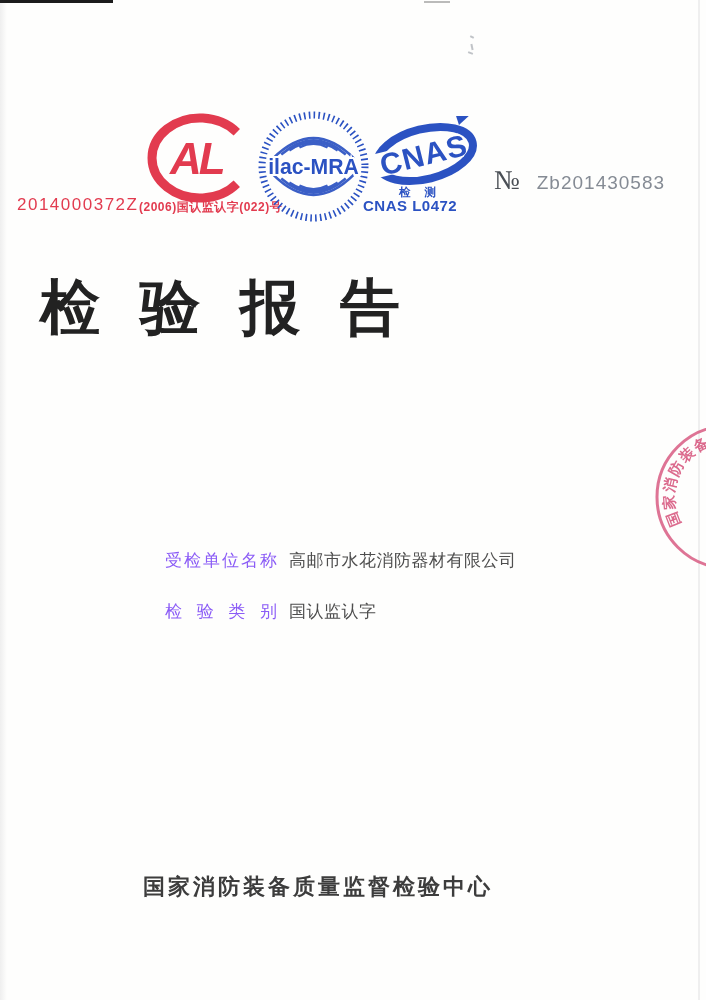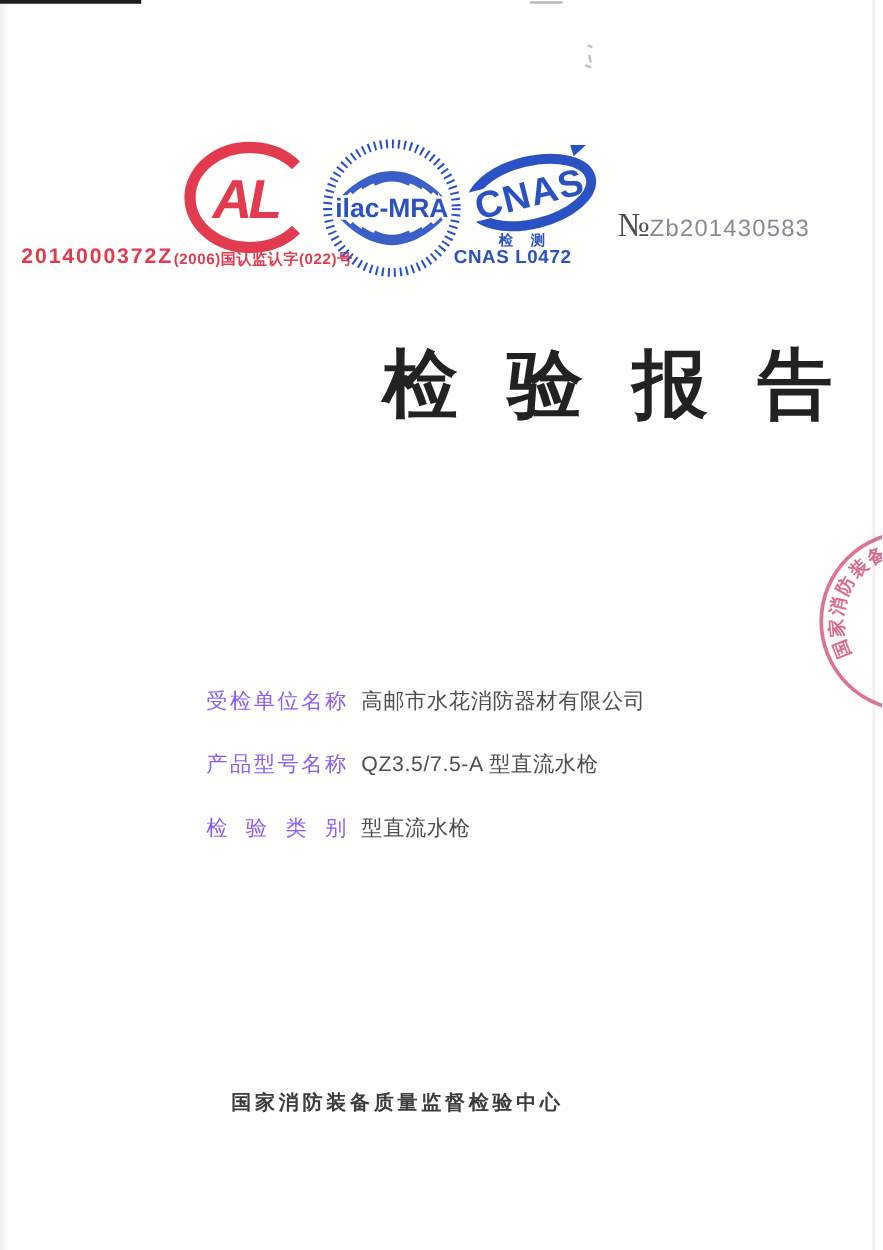--- a/index.html
+++ b/index.html
@@ -16,59 +16,59 @@
     background:linear-gradient(to right, rgba(60,60,70,.08), rgba(0,0,0,0)); }
   .edge-right { position:absolute; left:698px; top:0; width:2px; height:1000px; background:#efefef; }
   .speck { position:absolute; left:468px; top:36px; width:7px; height:20px; opacity:.55; }
   .speck i { display:block; position:absolute; background:#8e949c; }
   .speck i.a { left:2px; top:0; width:4px; height:2px; transform:rotate(28deg); }
   .speck i.b { left:3px; top:8px; width:2px; height:6px; transform:rotate(-12deg); }
   .speck i.c { left:0; top:16px; width:5px; height:2px; transform:rotate(20deg); }
 
   
   .cma-mark   { position:absolute; left:18px;  top:116px; }
-  .cma-reg    { position:absolute; left:17px;  top:195px; font-size:17px; font-weight:bold;
+  .cma-reg    { position:absolute; left:17px;  top:195px; font-size:17px; font-weight:normal;
                 color:var(--accent-red,#e23b4f); letter-spacing:1.5px; }
   .cal-mark   { position:absolute; left:146px; top:112px; }
   .cal-reg    { position:absolute; left:139px; top:199px; font-size:12px; font-weight:bold;
                 color:var(--accent-red,#e23b4f); letter-spacing:.5px; white-space:nowrap; }
   .ilac-mark  { position:absolute; left:257px; top:110px; }
   .cnas-mark  { position:absolute; left:372px; top:116px; }
   .cnas-cat   { position:absolute; left:399px; top:185px; font-size:11.5px;
                 color:var(--accent-blue,#2b52c2); letter-spacing:14px; font-weight:bold; }
   .cnas-code  { position:absolute; left:363px; top:197px; font-size:15px; font-weight:bold;
                 color:var(--accent-blue,#2b52c2); letter-spacing:.5px; }
   .report-no  { position:absolute; left:494px; top:165px; display:flex; align-items:baseline; }
   .report-no .sym { font-family:"Liberation Serif","DejaVu Serif",serif; font-size:27px;
                 color:#4a4f55; }
-  .report-no .val { font-size:19px; color:var(--serial-gray,#858b94);
+  .report-no .val { margin-left:17px; font-size:19px; color:var(--serial-gray,#858b94);
                 letter-spacing:1px; }
 
   
   .title {
-    position:absolute; left:0; top:268px; width:706px; text-align:right;
+    position:absolute; left:0; top:268px; width:706px; text-align:left;
     font-size:60px; font-weight:bold; color:var(--ink,#222);
     letter-spacing:40px; padding-left:40px;
   }
 
   
   .stamp { position:absolute; left:650px; top:418px; width:56px; height:166px; overflow:hidden; }
   .stamp svg { display:block; }
 
   
   .fields { position:absolute; left:165px; top:549px; width:420px; }
   .field-row { height:22px; margin-bottom:29px; font-size:17px; white-space:nowrap; }
   .field-label { display:inline-block; width:112px; color:#8b5cf6;
     text-align:justify; text-align-last:justify; vertical-align:top; }
   .field-value { margin-left:12px; color:var(--field-text,#4e4e4e); letter-spacing:.5px; }
 
   
   .footer {
     position:absolute; left:0; top:872px; width:620px; text-align:center;
-    font-size:16px; font-weight:600; color:#3c3c3c; letter-spacing:3px; padding-left:16px;
+    font-size:22px; font-weight:600; color:#3c3c3c; letter-spacing:3px; padding-left:16px;
   }
 
   svg text { font-family:"Liberation Sans","DejaVu Sans",sans-serif; }
 </style>
 </head>
 <body>
 
 <div class="page">
 
   <div class="edge-top"></div>
@@ -140,22 +140,19 @@
         <textPath href="#stamp-arc">国家消防装备</textPath>
       </text>
     </svg>
   </div>
 
   <div class="fields">
     <div class="field-row">
       <span class="field-label">受检单位名称</span><span class="field-value">高邮市水花消防器材有限公司</span>
     </div>
     <div class="field-row">
-      <span class="field-label">产品型号名称</span><span class="field-value">QZ3.5/7.5-A 型直流水枪</span>
-    </div>
-    <div class="field-row">
-      <span class="field-label">检验类别</span><span class="field-value">型直流水枪</span>
+      <span class="field-label">检验类别</span><span class="field-value">国认监认字</span>
     </div>
   </div>
 
   <div class="footer">国家消防装备质量监督检验中心</div>
 
 </div>
 
 </body></html>

